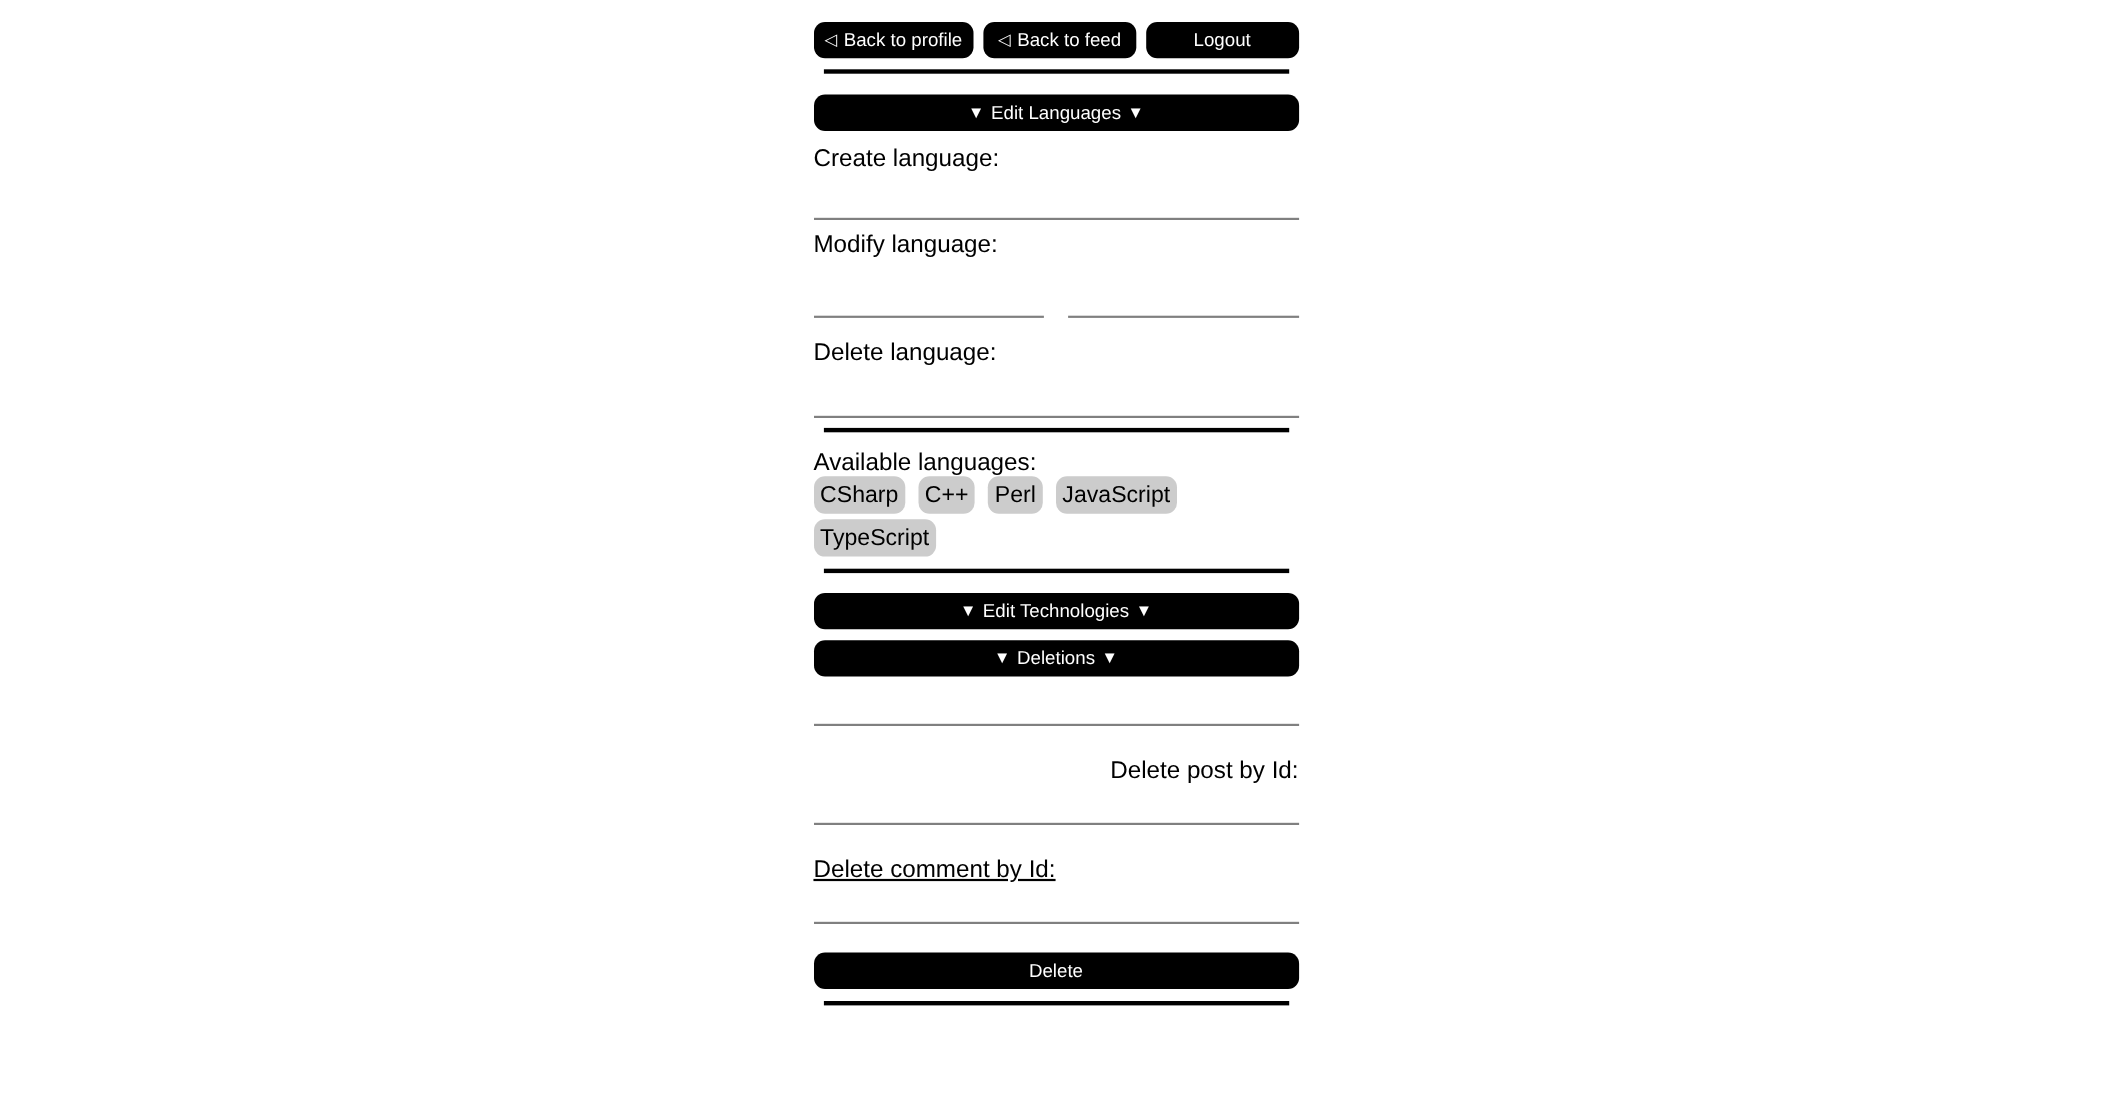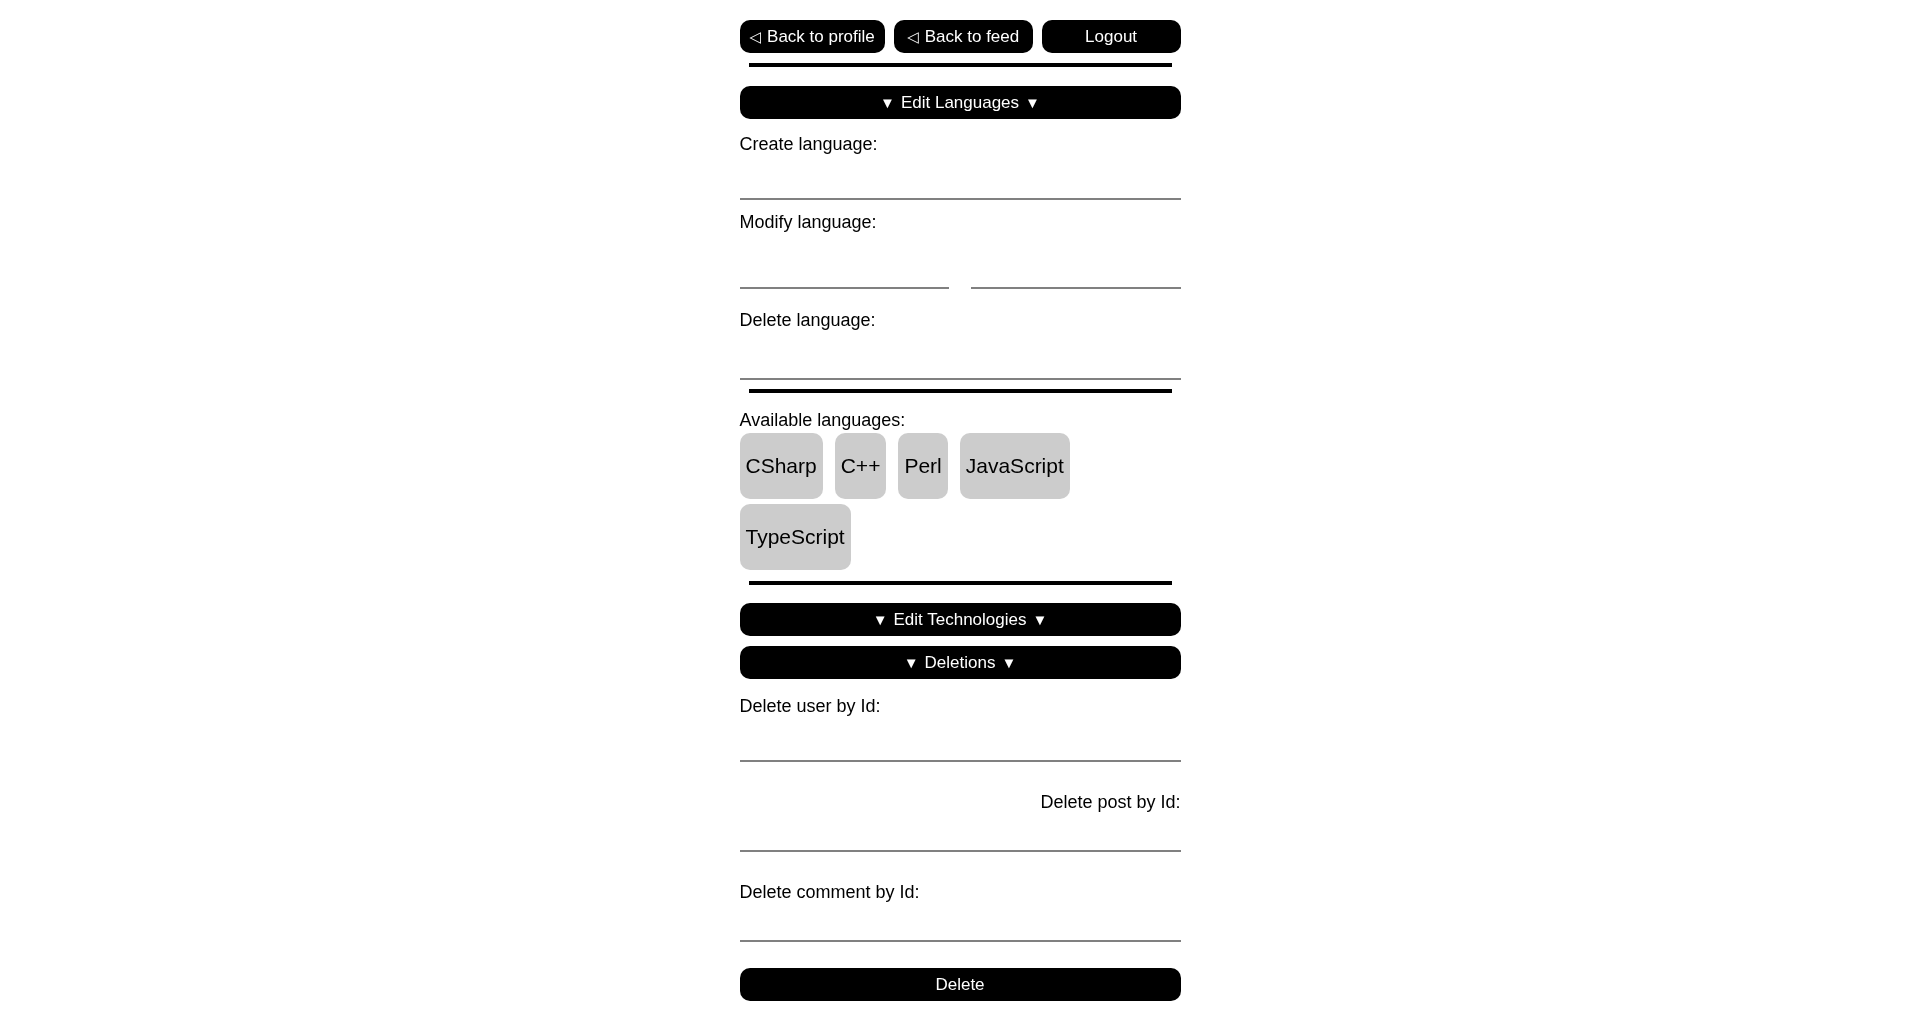--- a/index.html
+++ b/index.html
@@ -53,30 +53,30 @@
     background: #000000;
     width: 423px;
     margin: 10px auto 0 auto;
   }
   .divider.after-toprow { margin-top: 10px; }
   .divider.after-modify { margin-top: 9px; }
   .divider.after-chips  { margin-top: 11px; }
   .divider.after-delete { margin-top: 11px; }
   
   .field-label {
-    font-size: 18px;
+    font-size: 22px;
     line-height: 22px;
     margin-top: 14px;
   }
   .lbl-update  { margin-top: 11px; }
   .lbl-dellang { margin-top: 20px; }
   .lbl-avail   { margin-top: 16px; }
   .lbl-deluser { margin-top: 16px; }
   .lbl-delpost { margin-top: 29px; text-align: right; }
-  .lbl-delcomm { margin-top: 29px; }
+  .lbl-delcomm { margin-top: 29px; text-decoration: underline; }
   .underline-input {
     display: block;
     width: 100%;
     height: 42px;
     border: none;
     border-bottom: 2px solid #808080;
     background: transparent;
     font-family: "Liberation Sans", sans-serif;
     font-size: 22px;
     padding: 0;
@@ -106,21 +106,21 @@
     display: flex;
     flex-wrap: wrap;
     gap: 5px 12px;
     margin-top: 2px;
   }
   .chip {
     display: inline-block;
     background: #cccccc;
     color: #000000;
     border-radius: 10px;
-    padding: 20px 6px;
+    padding: 4px 6px;
     font-size: 21px;
     line-height: 26px;
   }
 </style>
 </head>
 <body>
 
 <div class="page">
   <div class="container">
 
@@ -177,21 +177,20 @@
       <span>Edit Technologies</span>
       <span class="icon">▼</span>
     </button>
 
     <button class="btn btn-full mt-deletions">
       <span class="icon">▼</span>
       <span>Deletions</span>
       <span class="icon">▼</span>
     </button>
 
-    <div class="field-label lbl-deluser">Delete user by Id:</div>
     <input class="underline-input" type="text" value="" style="">
 
     <div class="field-label lbl-delpost">Delete post by Id:</div>
     <input class="underline-input h39" type="text" value="" style="">
 
     <div class="field-label lbl-delcomm">Delete comment by Id:</div>
     <input class="underline-input h39" type="text" value="" style="">
 
     <button class="btn btn-full mt-delete">
       <span>Delete</span>

